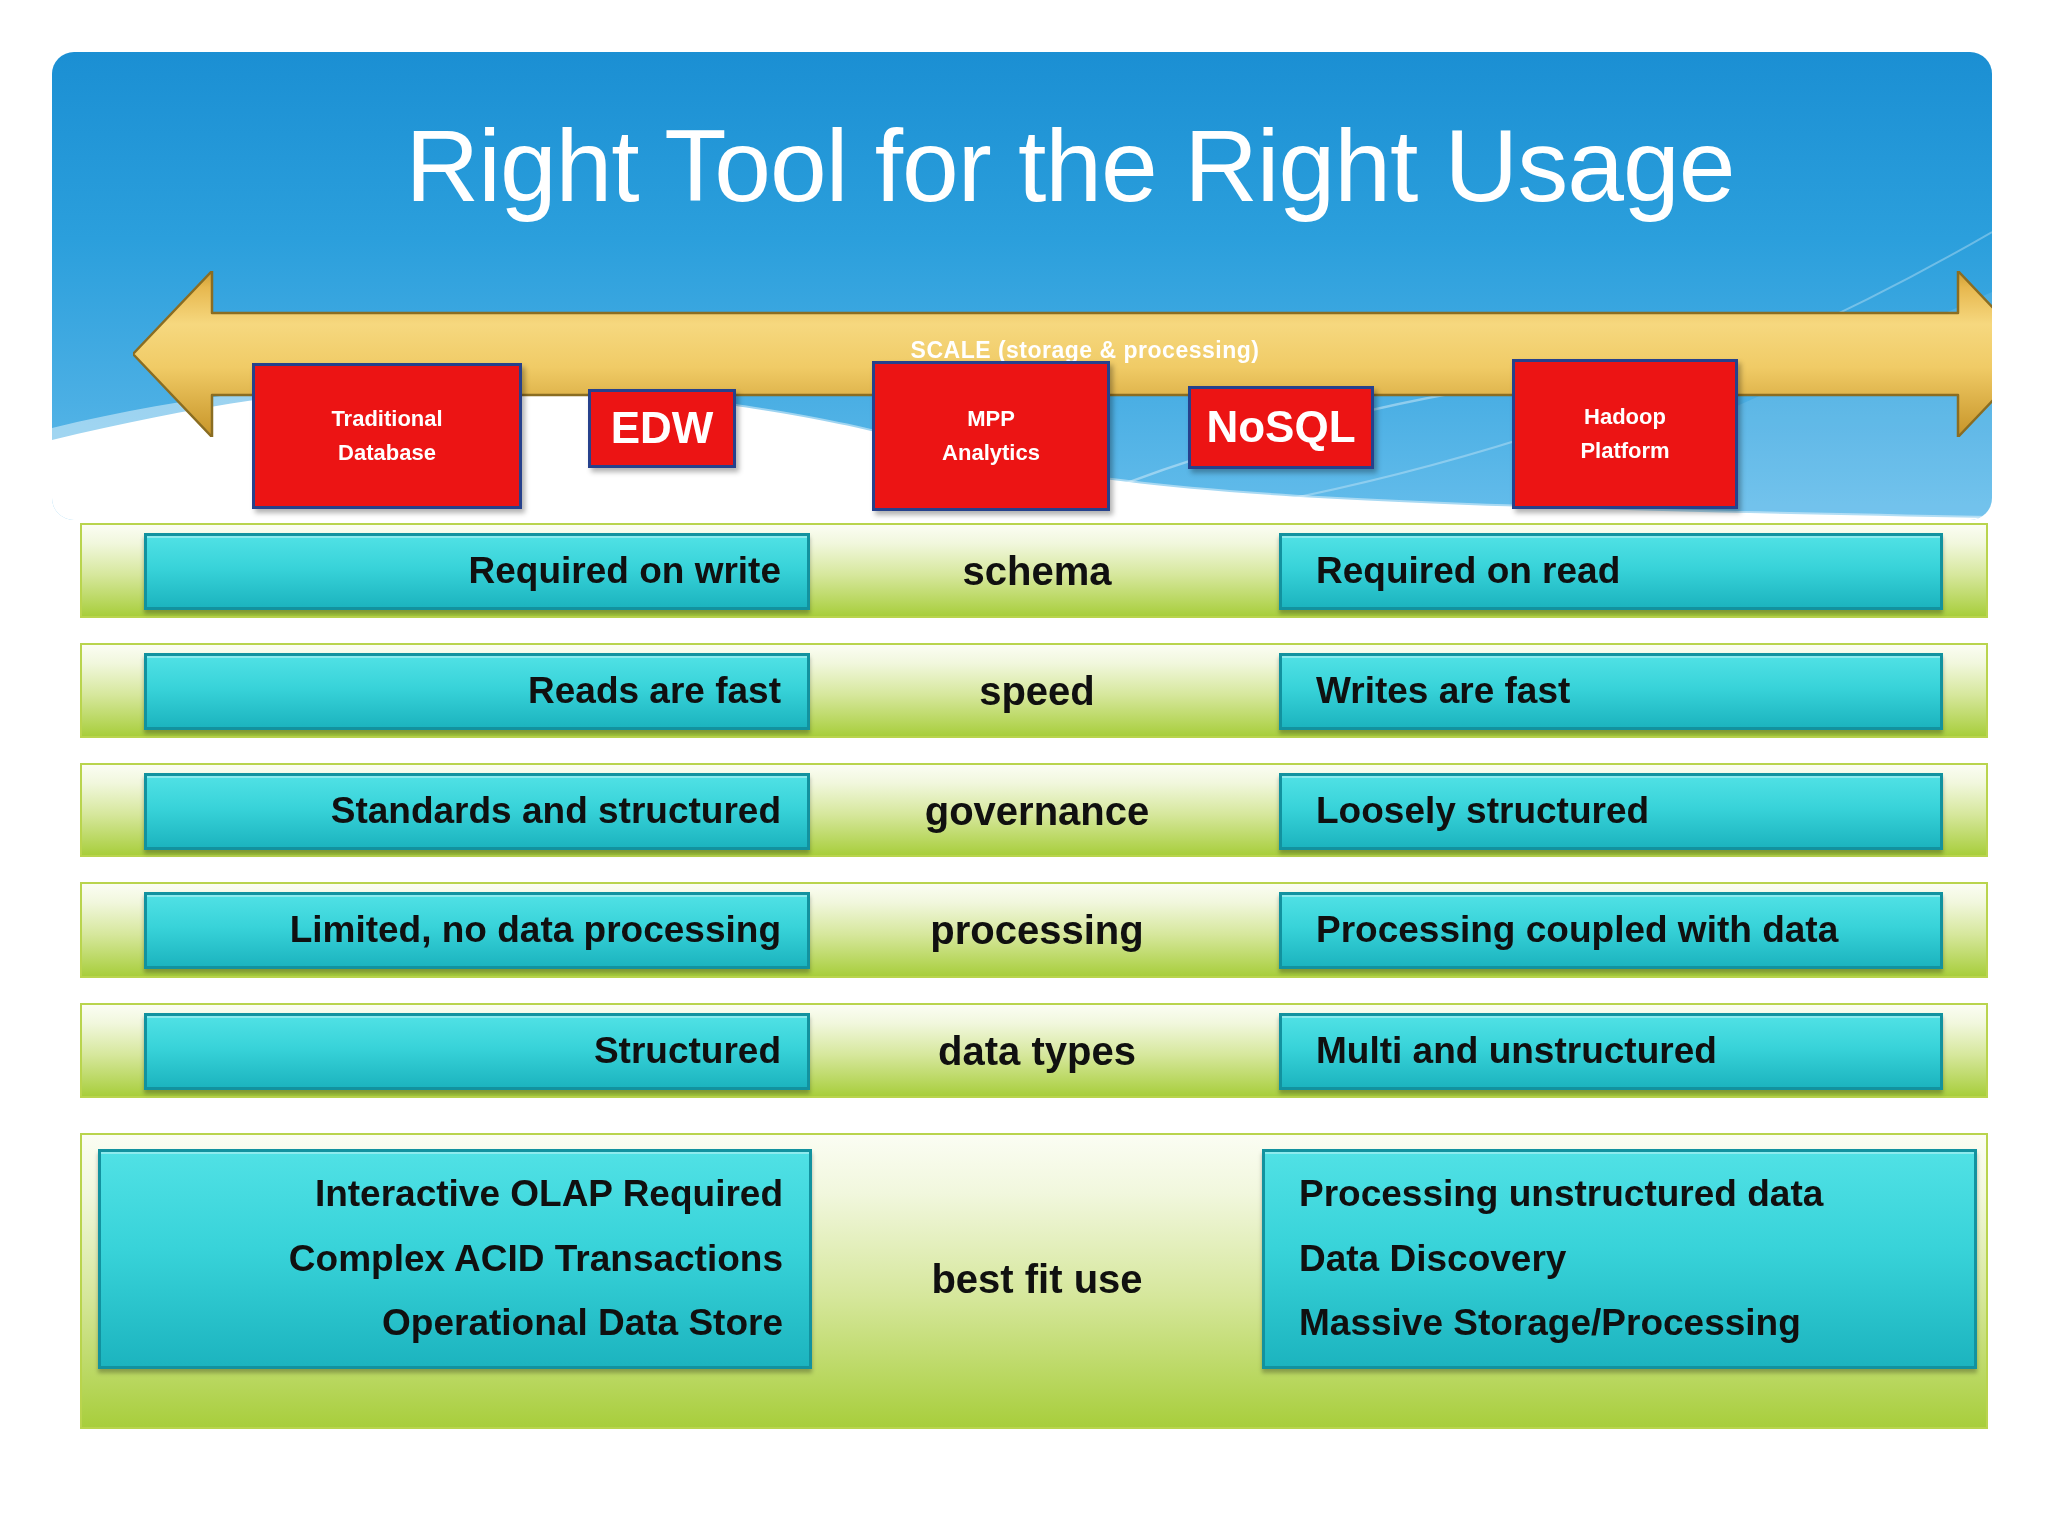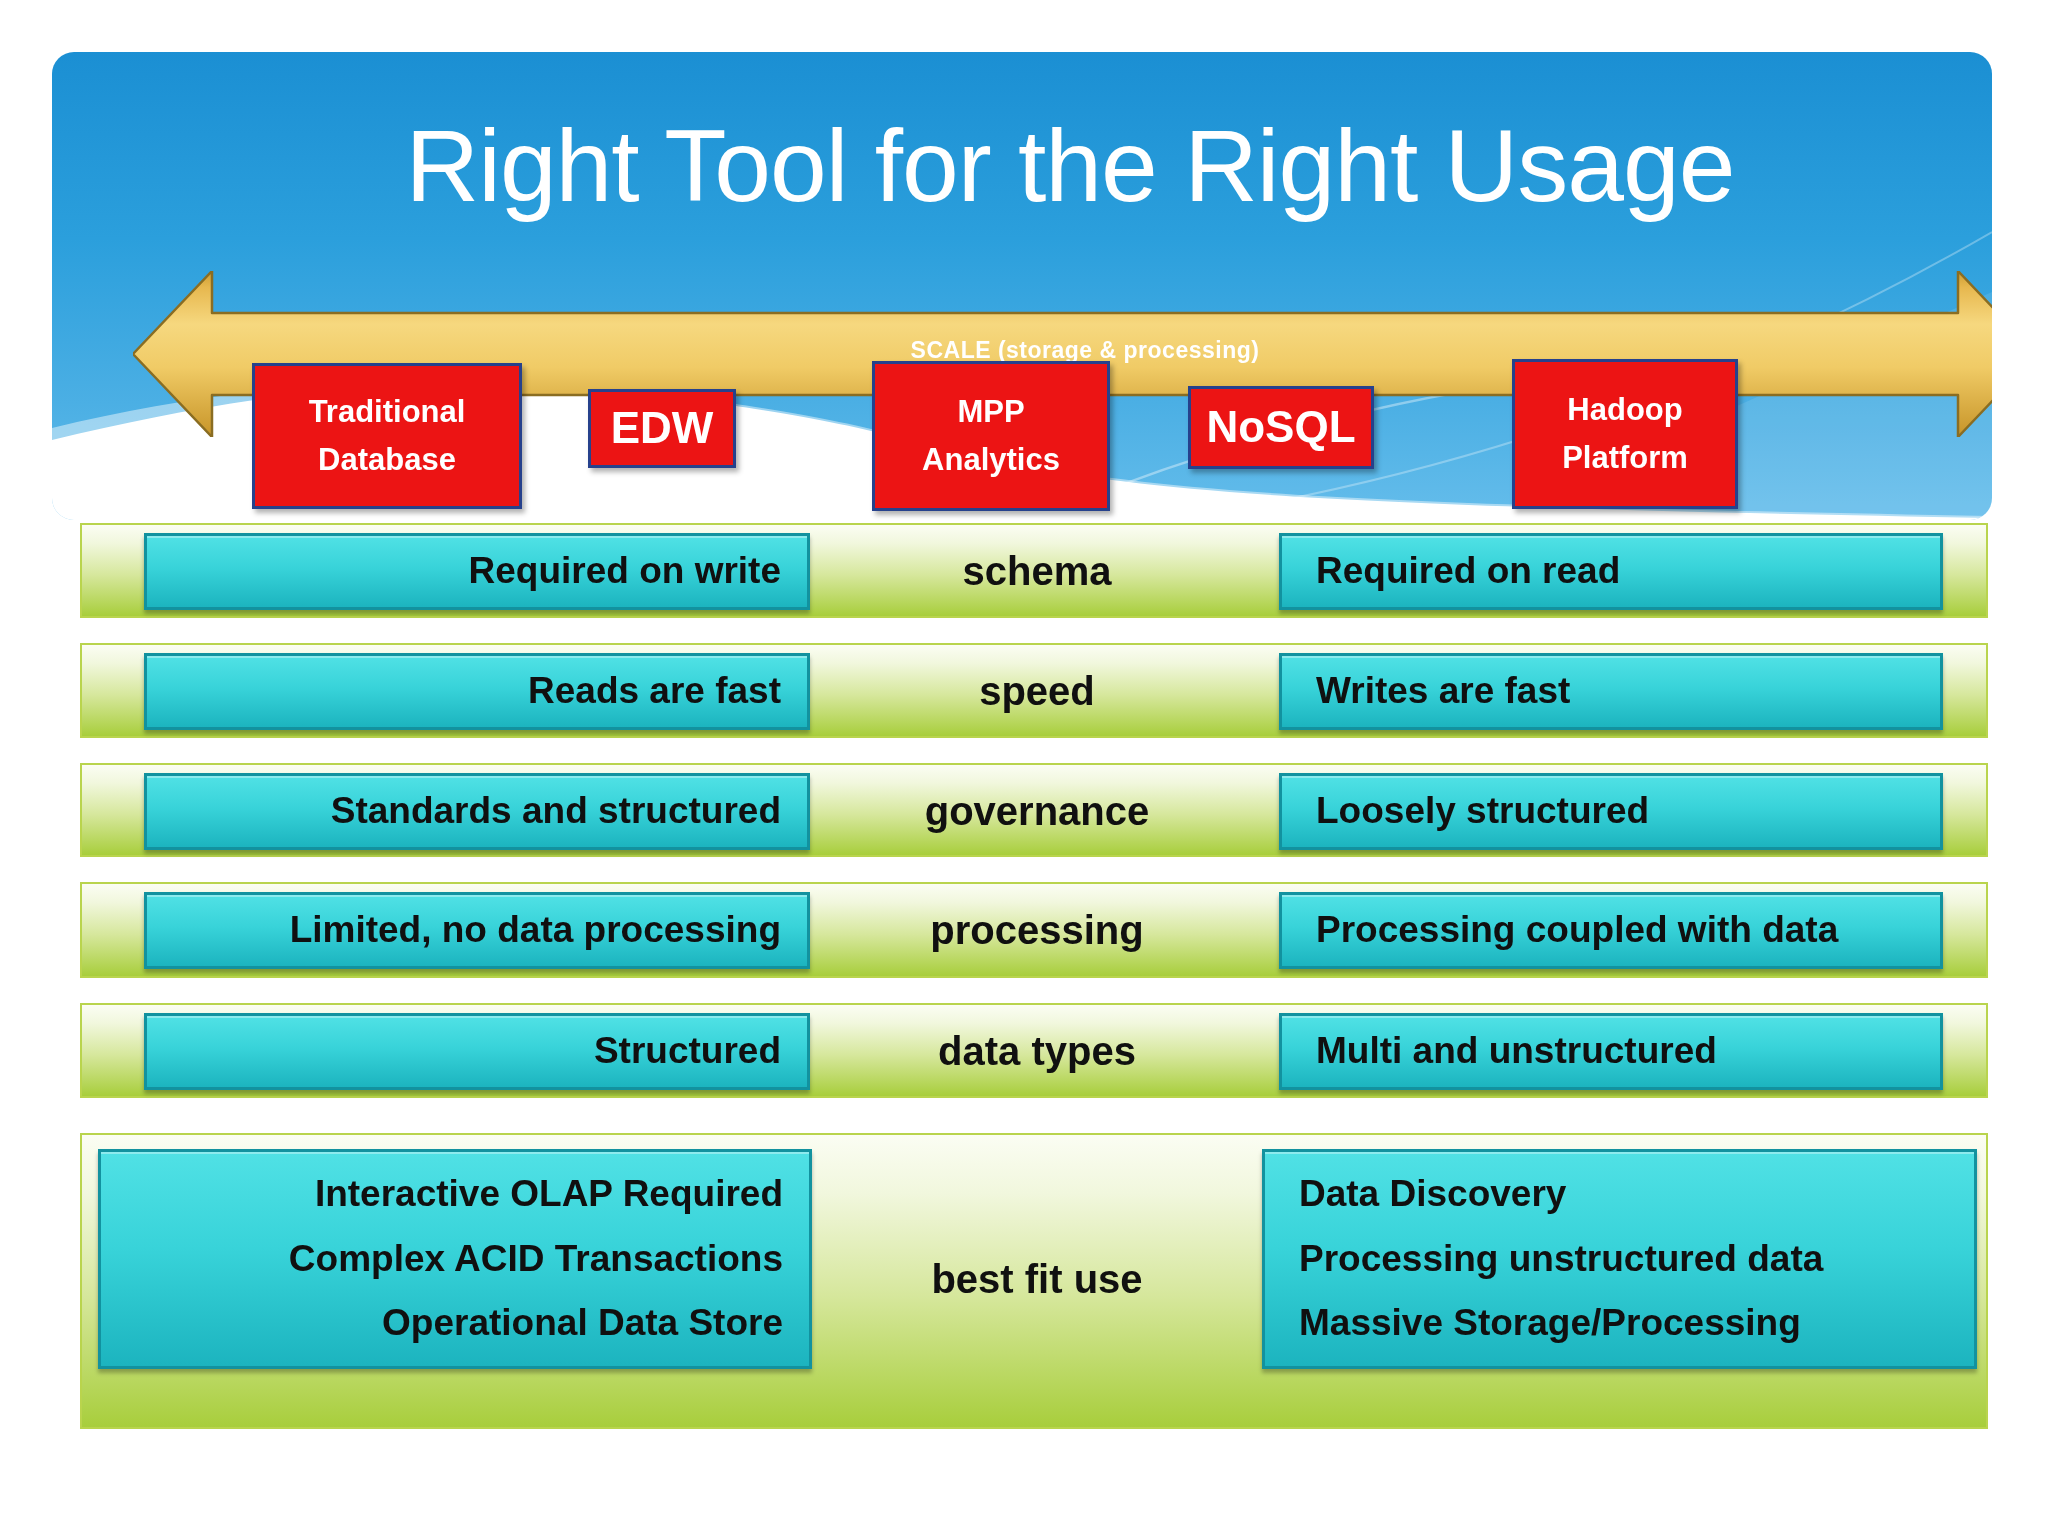--- a/index.html
+++ b/index.html
@@ -28,21 +28,21 @@
     color:#ffffff;font-size:23px;font-weight:700;letter-spacing:.5px;
   }
   
   .platform{
     position:absolute;background:#ec1414;border:3px solid #26418c;
     box-shadow:3px 4px 5px rgba(0,0,0,.30);
     display:flex;align-items:center;justify-content:center;
     color:#ffffff;font-weight:700;text-align:center;
     white-space:pre-line;line-height:1.55;
   }
-  .platform.two{font-size:31px;}
+  .platform.two{font-size:22px;}
   .platform.one{font-size:44px;}
   
   .row{
     position:absolute;left:80px;width:1908px;
     border:2px solid #b9d44d;box-sizing:border-box;
     background:linear-gradient(180deg,#fbfdf3 0%,#f1f7dd 20%,#d6e79c 55%,#a8ce3c 100%);
   }
   .cyan{
     position:absolute;box-sizing:border-box;
     border:3px solid #12929f;
@@ -180,19 +180,19 @@
   </div>
 
   <div class="row rowB" style="top:1133px;height:296px;">
     <div class="cyan l alignR">
       <span class="line">Interactive OLAP Required</span>
       <span class="line">Complex ACID Transactions</span>
       <span class="line">Operational Data Store</span>
     </div>
     <div class="cat">best fit use</div>
     <div class="cyan r alignL">
+      <span class="line">Processing unstructured data</span>
       <span class="line">Data Discovery</span>
-      <span class="line">Processing unstructured data</span>
       <span class="line">Massive Storage/Processing</span>
     </div>
   </div>
 
 </div>
 
 </body></html>

